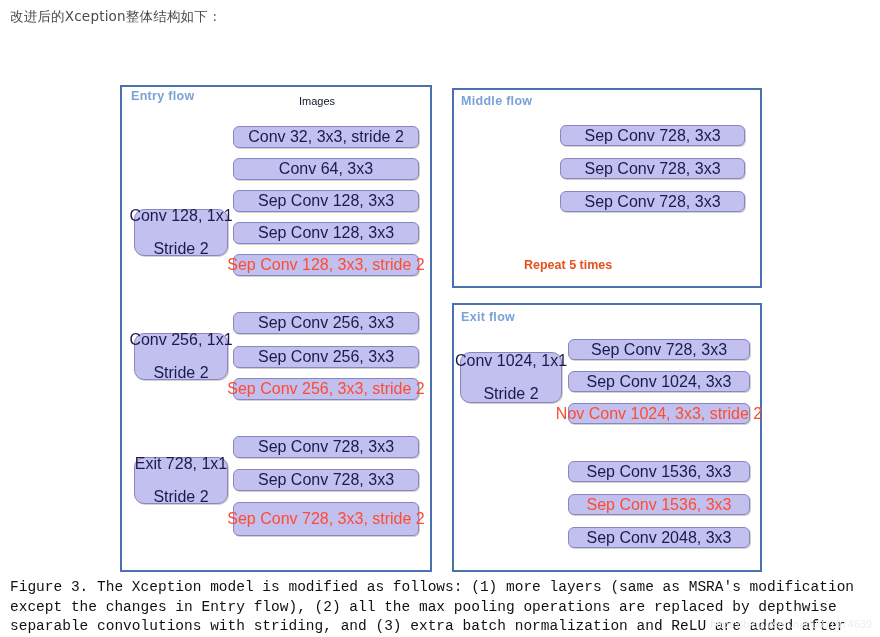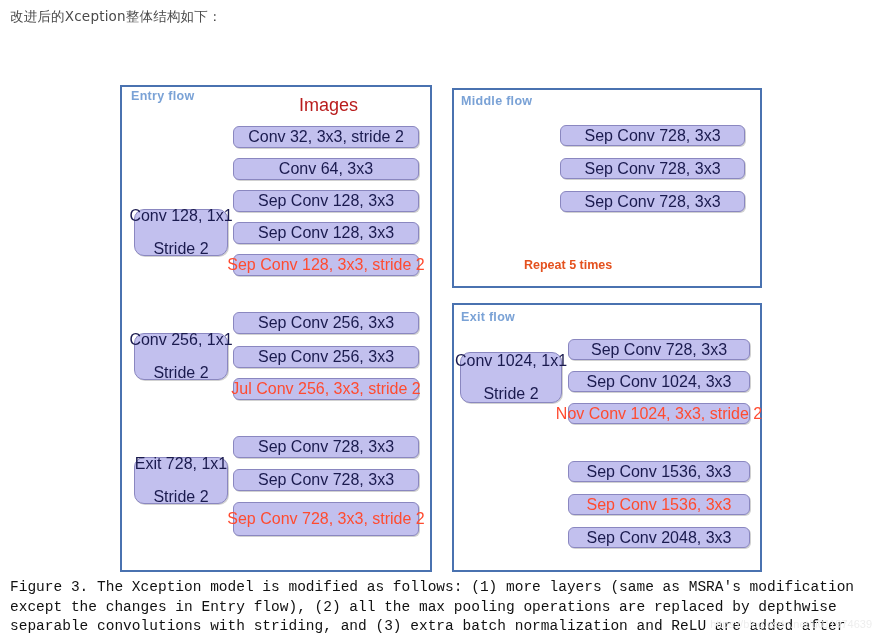--- a/index.html
+++ b/index.html
@@ -77,22 +77,22 @@
   .node.skip {
     border-radius: 10px;
     line-height: 1.25;
     flex-direction: column;
     gap: 13px;
   }
   .node.skip span { display: block; }
 
   .label-static {
     position: absolute;
-    font-size: 18px;
-    color: #b91c1c;
+    font-size: 11px;
+    color: #0f172a;
     white-space: nowrap;
   }
   #label-images { left: 299px; top: 95px; }
 
   .repeat-note {
     position: absolute;
     font-size: 12.5px;
     font-weight: bold;
     color: #e4511e;
     white-space: nowrap;
@@ -183,21 +183,21 @@
     <div class="label-static" id="label-images">Images</div>
 
     <div class="node" style="left:233px; top:126px; width:186px; height:22px;">Conv 32, 3x3, stride 2</div>
     <div class="node" style="left:233px; top:158px; width:186px; height:22px;">Conv 64, 3x3</div>
     <div class="node" style="left:233px; top:190px; width:186px; height:22px;">Sep Conv 128, 3x3</div>
     <div class="node" style="left:233px; top:222px; width:186px; height:22px;">Sep Conv 128, 3x3</div>
     <div class="node red" style="left:233px; top:254px; width:186px; height:22px;">Sep Conv 128, 3x3, stride 2</div>
 
     <div class="node" style="left:233px; top:312px; width:186px; height:22px;">Sep Conv 256, 3x3</div>
     <div class="node" style="left:233px; top:346px; width:186px; height:22px;">Sep Conv 256, 3x3</div>
-    <div class="node red" style="left:233px; top:378px; width:186px; height:22px;">Jul Conv 256, 3x3, stride 2</div>
+    <div class="node red" style="left:233px; top:378px; width:186px; height:22px;">Sep Conv 256, 3x3, stride 2</div>
 
     <div class="node" style="left:233px; top:436px; width:186px; height:22px;">Sep Conv 728, 3x3</div>
     <div class="node" style="left:233px; top:469px; width:186px; height:22px;">Sep Conv 728, 3x3</div>
     <div class="node red" style="left:233px; top:502px; width:186px; height:34px;">Sep Conv 728, 3x3, stride 2</div>
 
     <div class="node skip" style="left:134px; top:209px; width:94px; height:47px;">
       <span>Conv 128, 1x1</span>
       <span>Stride 2</span>
     </div>
     <div class="node skip" style="left:134px; top:333px; width:94px; height:47px;">

